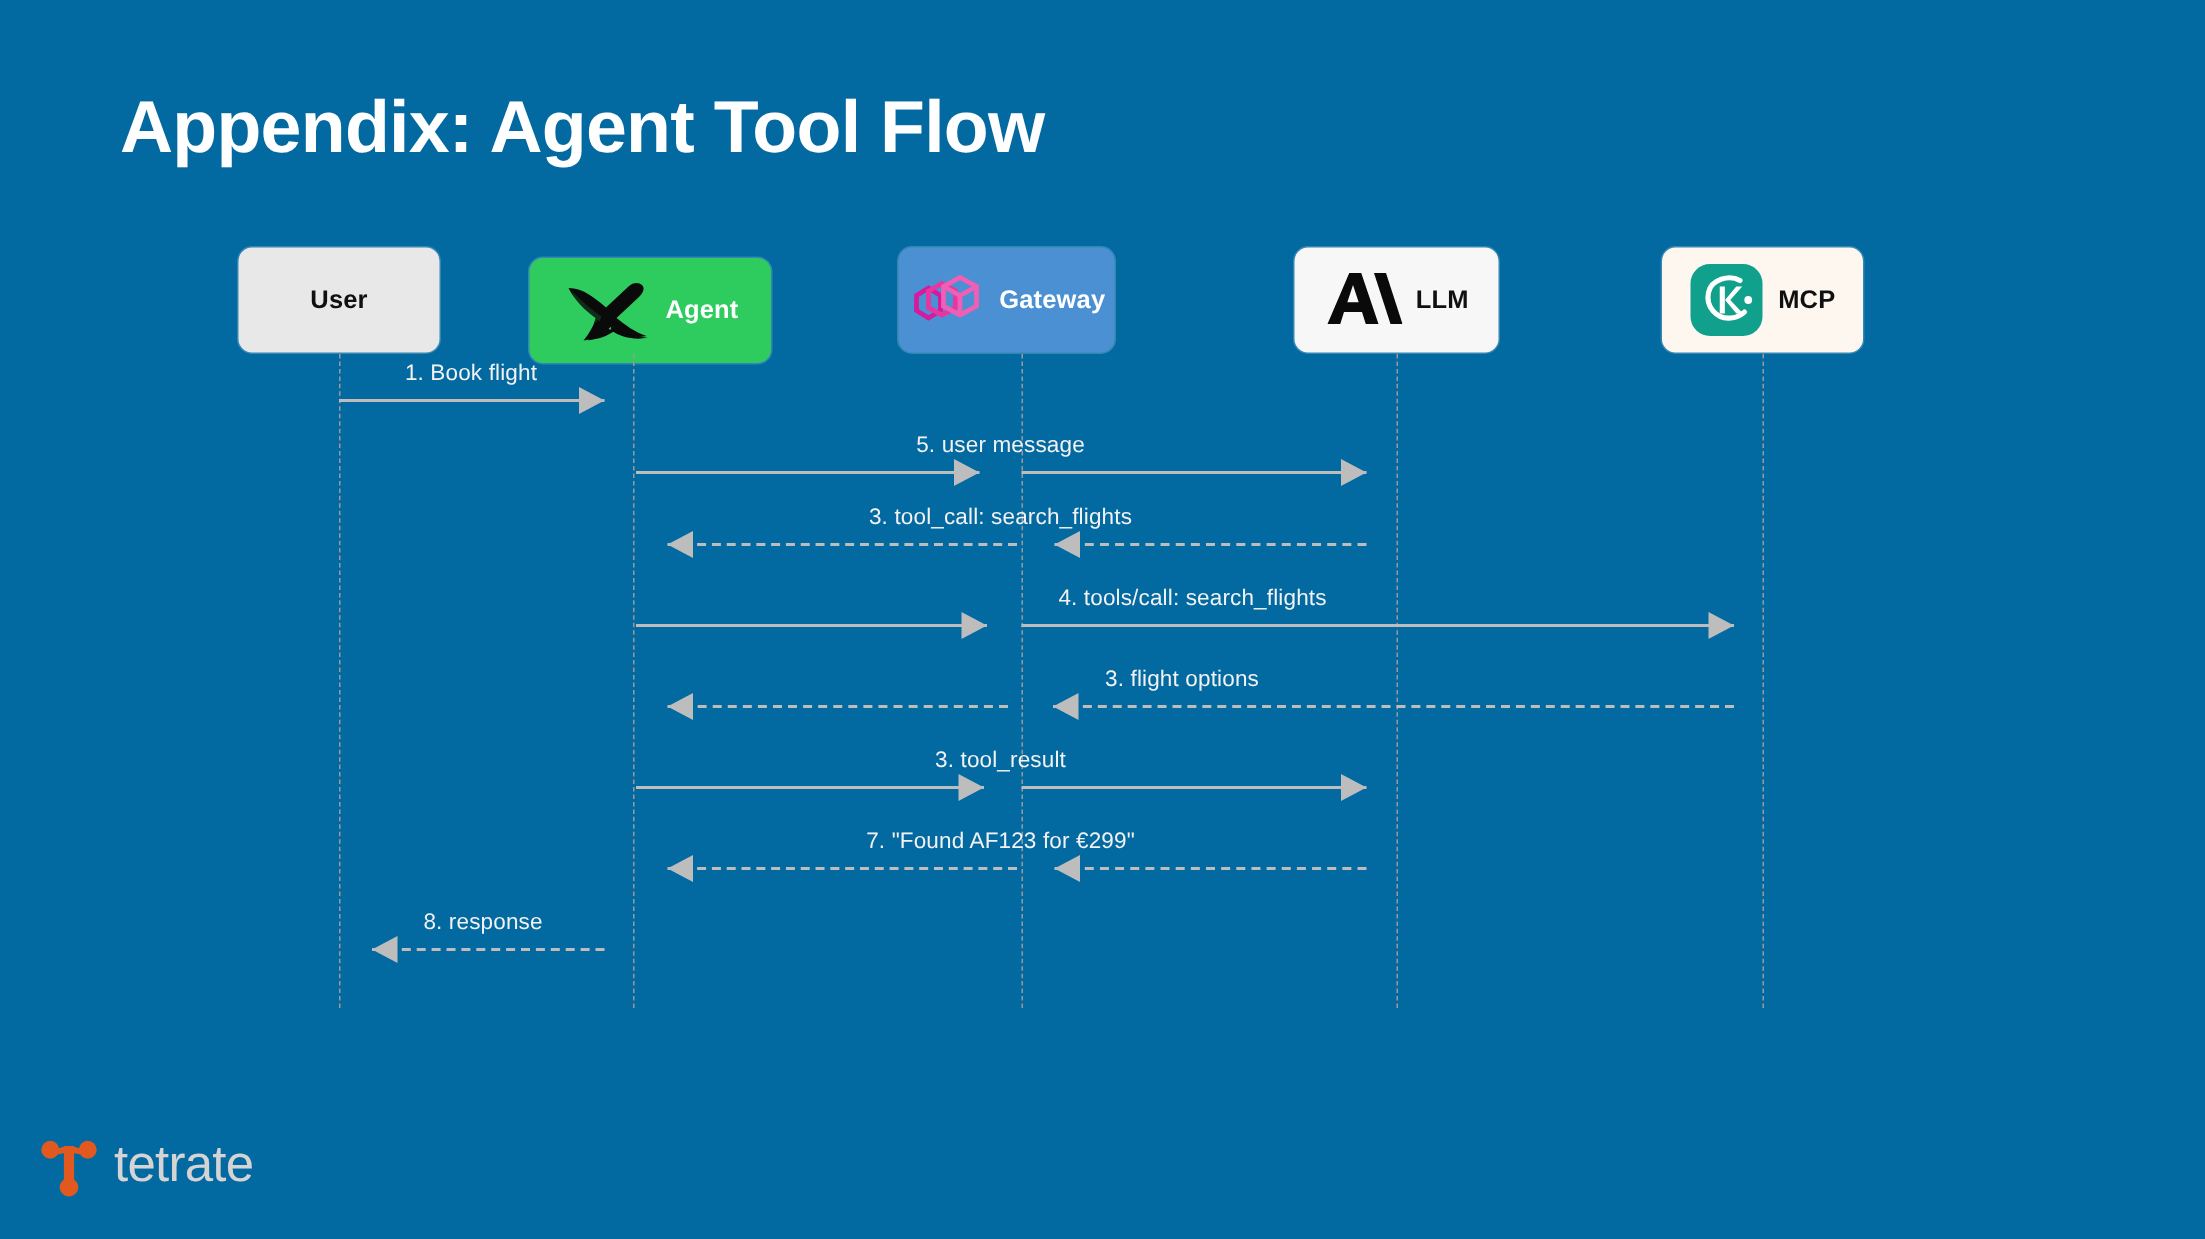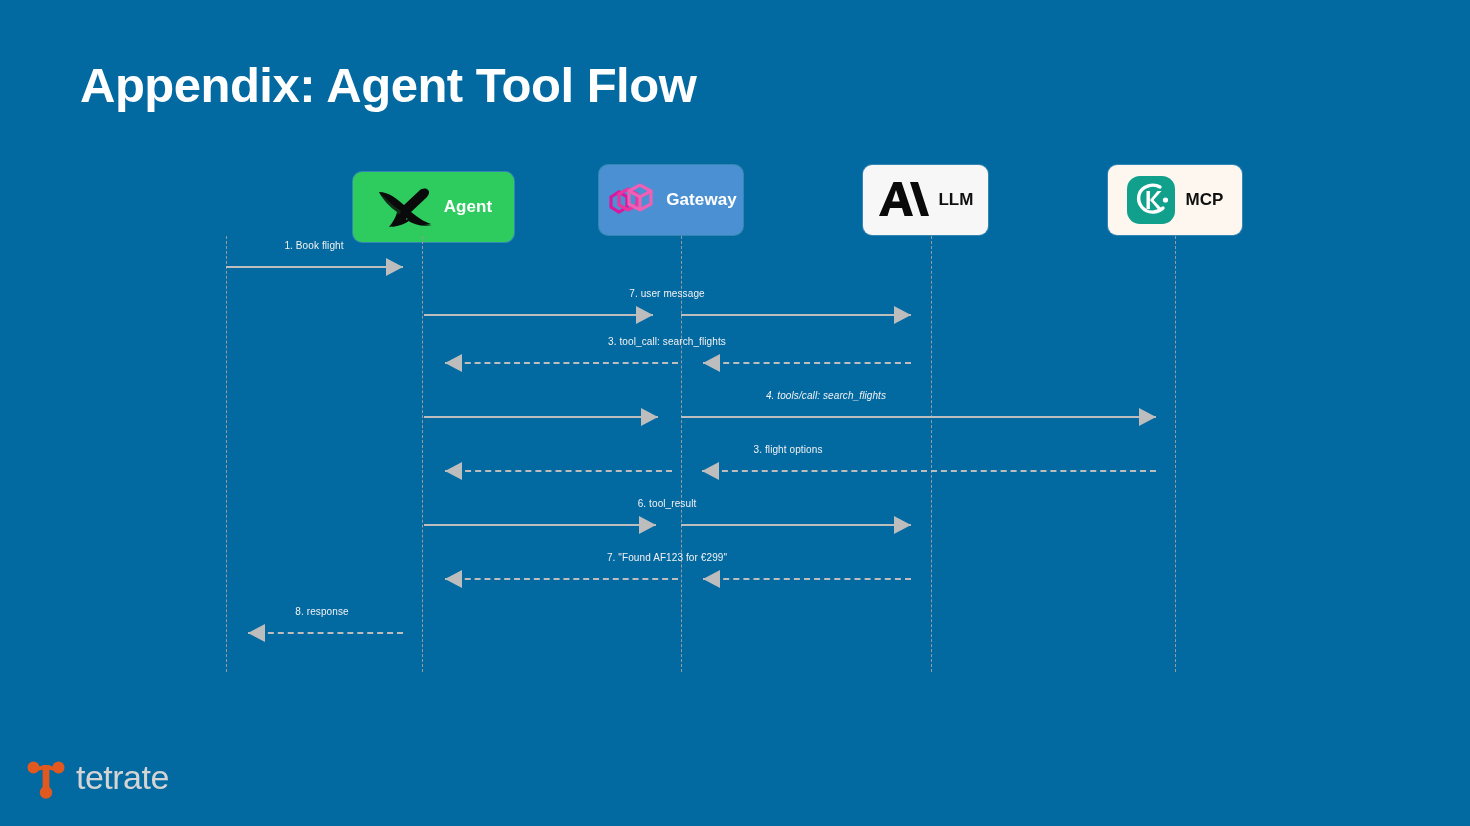--- a/index.html
+++ b/index.html
@@ -70,21 +70,21 @@
   
   .lifeline {
     position: absolute;
     width: 0;
     border-left: 1.4px dashed #9a9a9a;
   }
 
   
   .msg-label {
     position: absolute;
-    font-size: 10px;
+    font-size: 15px;
     color: #f2f2f2;
     white-space: nowrap;
     transform: translateX(-50%);
     letter-spacing: 0.1px;
   }
   .msg-line {
     position: absolute;
     height: 0;
     border-top: 2.6px solid #bdbdbd;
   }
@@ -119,20 +119,23 @@
   }
 </style>
 </head>
 <body>
 
 <div id="slide">
 
   <div class="slide-title">Appendix: Agent Tool Flow</div>
 
   <div id="diagram">
+      <div class="participant" style="left: 159px; top: 165px; width: 134px; background: rgb(232, 232, 232);">
+        <span class="p-label" style="color: rgb(16, 16, 16);">User</span>
+      </div>
       <div class="lifeline" style="left: 226px; top: 236px; height: 436px; border-left-color: rgb(154, 154, 154);"></div>
       <div class="participant" style="left: 353px; top: 172px; width: 161px; background: rgb(46, 204, 95);">
         <span class="p-logo">
     <svg width="60" height="48" viewBox="0 0 60 48" aria-hidden="true">
       <g fill="#0a0a0a">
         <path d="M4 9 C 14 9, 22 16, 29 22 L 44 8 C 47 5, 51 5, 53 7 C 55 9, 54 12, 51 15 L 36 29
                  C 41 33, 49 39, 56 41 C 47 43, 38 40, 32 35
                  C 28 39, 22 43, 14 44 C 18 39, 21 34, 22 29
                  C 15 24, 8 17, 4 9 Z"></path>
         <path d="M6 11 C 13 18, 20 24, 26 28 L 24 33 C 16 28, 9 20, 6 11 Z" fill="#2ecc5f" opacity="0.18"></path>
@@ -151,21 +154,21 @@
         <path d="M6 19 L 14 14 L 22 19 L 22 29 L 14 34 L 6 29 Z" stroke="#d6199e"></path>
         <path d="M14 16 L 23 11 L 32 16 L 32 27 L 23 32 L 14 27 Z" stroke="#e8359f"></path>
         <path d="M24 13 L 35 7 L 46 13 L 46 26 L 35 32 L 24 26 Z" stroke="#f05fb4"></path>
         <path d="M24 13 L 35 19 L 46 13 M 35 19 L 35 32" stroke="#f05fb4"></path>
       </g>
     </svg>
         </span>
         <span class="p-label" style="color: rgb(255, 255, 255);">Gateway</span>
       </div>
       <div class="lifeline" style="left: 681px; top: 236px; height: 436px; border-left-color: rgb(154, 154, 154);"></div>
-      <div class="participant" style="left: 863px; top: 165px; width: 125px; background: rgb(247, 247, 248);">
+      <div class="participant" style="left: 863px; top: 165px; width: 136px; background: rgb(247, 247, 248);">
         <span class="p-logo">
     <svg width="52" height="42" viewBox="0 0 52 42" aria-hidden="true">
       <g fill="#0a0a0a">
         <path d="M16.5 3 L 24.5 3 L 36 37 L 27.5 37 L 25 29 L 13 29 L 10.5 37 L 2 37 Z
                  M 15.2 22.5 L 22.8 22.5 L 19 11 Z"></path>
         <path d="M33 3 L 41 3 L 52 37 L 44 37 Z"></path>
       </g>
     </svg>
         </span>
         <span class="p-label" style="color: rgb(16, 16, 16);">LLM</span>
@@ -182,41 +185,41 @@
       </g>
       <circle cx="39.5" cy="25" r="2.6" fill="#ffffff"></circle>
     </svg>
         </span>
         <span class="p-label" style="color: rgb(16, 16, 16);">MCP</span>
       </div>
       <div class="lifeline" style="left: 1175px; top: 236px; height: 436px; border-left-color: rgb(154, 154, 154);"></div>
       <div class="msg-label" style="left: 314px; top: 240px;">1. Book flight</div>
       <div class="msg-line" style="left: 226px; top: 266px; width: 177px;"></div>
       <div class="arrowhead right" style="top: 258px; left: 386px;"></div>
-      <div class="msg-label" style="left: 667px; top: 288px;">7. user message</div>
+      <div class="msg-label" style="left: 667px; top: 288px;">5. user message</div>
       <div class="msg-line" style="left: 424px; top: 314px; width: 229px;"></div>
       <div class="arrowhead right" style="top: 306px; left: 636px;"></div>
       <div class="msg-line" style="left: 681px; top: 314px; width: 230px;"></div>
       <div class="arrowhead right" style="top: 306px; left: 894px;"></div>
       <div class="msg-label" style="left: 667px; top: 336px;">3. tool_call: search_flights</div>
       <div class="msg-line dashed" style="left: 445px; top: 362px; width: 233px;"></div>
       <div class="arrowhead left" style="top: 354px; left: 445px;"></div>
       <div class="msg-line dashed" style="left: 703px; top: 362px; width: 208px;"></div>
       <div class="arrowhead left" style="top: 354px; left: 703px;"></div>
-      <div class="msg-label" style="left: 826px; top: 390px; font-style: italic;">4. tools/call: search_flights</div>
+      <div class="msg-label" style="left: 795px; top: 390px;">4. tools/call: search_flights</div>
       <div class="msg-line" style="left: 424px; top: 416px; width: 234px;"></div>
       <div class="arrowhead right" style="top: 408px; left: 641px;"></div>
       <div class="msg-line" style="left: 681px; top: 416px; width: 475px;"></div>
       <div class="arrowhead right" style="top: 408px; left: 1139px;"></div>
       <div class="msg-label" style="left: 788px; top: 444px;">3. flight options</div>
       <div class="msg-line dashed" style="left: 445px; top: 470px; width: 227px;"></div>
       <div class="arrowhead left" style="top: 462px; left: 445px;"></div>
       <div class="msg-line dashed" style="left: 702px; top: 470px; width: 454px;"></div>
       <div class="arrowhead left" style="top: 462px; left: 702px;"></div>
-      <div class="msg-label" style="left: 667px; top: 498px;">6. tool_result</div>
+      <div class="msg-label" style="left: 667px; top: 498px;">3. tool_result</div>
       <div class="msg-line" style="left: 424px; top: 524px; width: 232px;"></div>
       <div class="arrowhead right" style="top: 516px; left: 639px;"></div>
       <div class="msg-line" style="left: 681px; top: 524px; width: 230px;"></div>
       <div class="arrowhead right" style="top: 516px; left: 894px;"></div>
       <div class="msg-label" style="left: 667px; top: 552px;">7. "Found AF123 for €299"</div>
       <div class="msg-line dashed" style="left: 445px; top: 578px; width: 233px;"></div>
       <div class="arrowhead left" style="top: 570px; left: 445px;"></div>
       <div class="msg-line dashed" style="left: 703px; top: 578px; width: 208px;"></div>
       <div class="arrowhead left" style="top: 570px; left: 703px;"></div>
       <div class="msg-label" style="left: 322px; top: 606px;">8. response</div>

